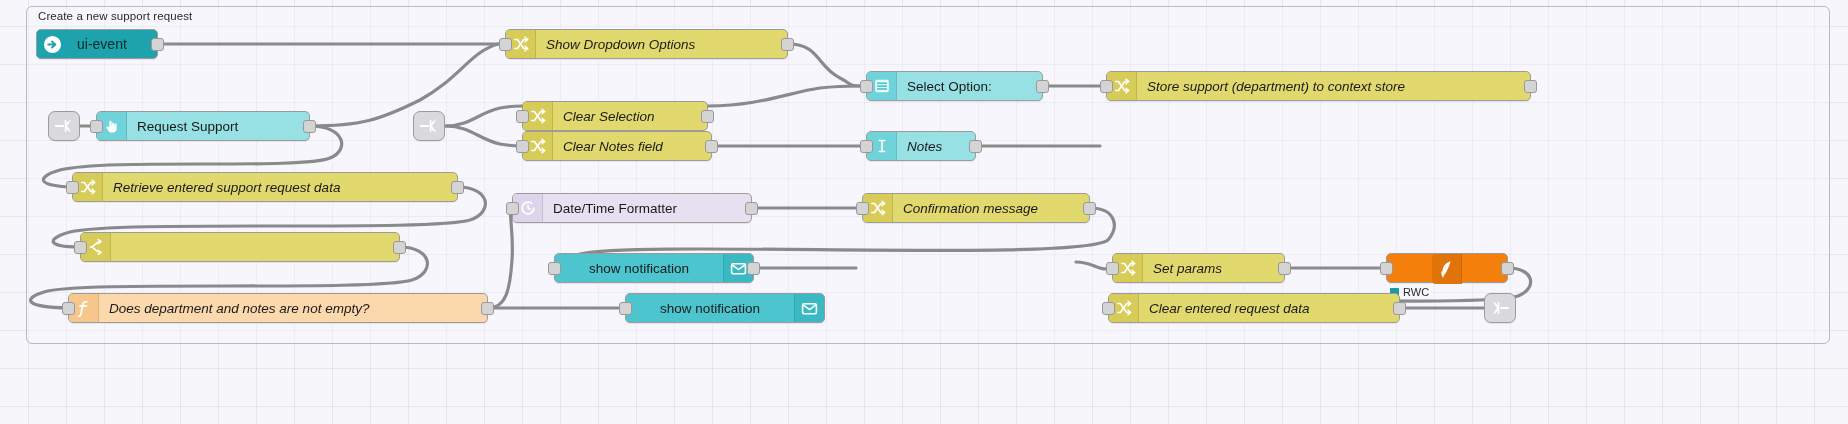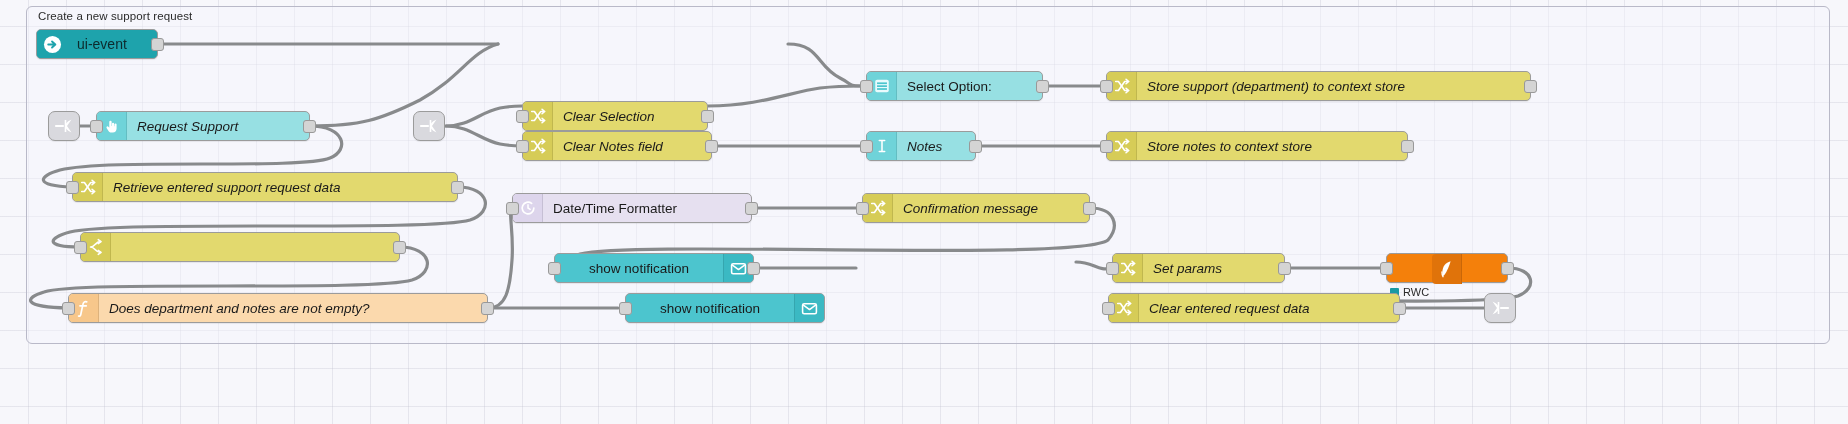--- a/index.html
+++ b/index.html
@@ -213,20 +213,31 @@
     <div class="icon-box">
       <svg width="19" height="19" viewBox="0 0 20 20">
         <circle cx="10" cy="10" r="9" fill="#fff"></circle>
         <path d="M5.5 10 H 12.5 M 9.5 6.8 L 13 10 L 9.5 13.2" stroke="#1ea3ac" stroke-width="2" fill="none" stroke-linecap="round" stroke-linejoin="round"></path>
       </svg>
     </div>
     <div class="label">ui-event</div>
     <div class="port out"></div>
   </div>
 
+  <div class="node c-change" style="left:505px; top:29px; width:283px;">
+    <div class="icon-box">
+      <svg width="18" height="18" viewBox="0 0 20 20">
+        <path d="M3 5 H6 L13 15 H17 M14.5 12.5 L17.5 15 L14.5 17.5" stroke="#fff" stroke-width="1.8" fill="none" stroke-linecap="round" stroke-linejoin="round"></path>
+        <path d="M3 15 H6 L13 5 H17 M14.5 2.5 L17.5 5 L14.5 7.5" stroke="#fff" stroke-width="1.8" fill="none" stroke-linecap="round" stroke-linejoin="round"></path>
+      </svg>
+    </div>
+    <div class="label italic">Show Dropdown Options</div>
+    <div class="port in"></div>
+    <div class="port out"></div>
+  </div>
 
   <div class="node c-ui" style="left:866px; top:71px; width:177px;">
     <div class="icon-box">
       <svg width="18" height="18" viewBox="0 0 20 20">
         <rect x="2.5" y="3" width="15" height="14" rx="2" fill="#e9fbfd"></rect>
         <rect x="4.5" y="6" width="11" height="1.9" fill="#4cc5ce"></rect>
         <rect x="4.5" y="9.2" width="11" height="1.9" fill="#4cc5ce"></rect>
         <rect x="4.5" y="12.4" width="11" height="1.9" fill="#4cc5ce"></rect>
       </svg>
     </div>
@@ -248,21 +259,21 @@
   </div>
 
   <div class="linknode" style="left:48px; top:111px;">
     <svg width="20" height="20" viewBox="0 0 20 20">
       <path d="M2 10 H 9" stroke="#fff" stroke-width="2.2" stroke-linecap="round"></path>
       <path d="M17.5 3.5 C 12 6, 11.5 8, 11.5 10 C 11.5 12, 12 14, 17.5 16.5 L 13 10 Z" fill="#fff"></path>
       <path d="M11.5 4 V 16" stroke="#fff" stroke-width="1.6"></path>
     </svg>
   </div>
 
-  <div class="node c-ui" style="left:96px; top:111px; width:214px;font-style:italic;">
+  <div class="node c-ui" style="left:96px; top:111px; width:214px;">
     <div class="icon-box">
       <svg width="18" height="18" viewBox="0 0 20 20">
         <path d="M7 12 V5.5 a1.3 1.3 0 0 1 2.6 0 V10 h0.4 V7.6 a1.2 1.2 0 0 1 2.4 0 V10.2 h0.4 V8.4 a1.15 1.15 0 0 1 2.3 0 v4.4 c0 2.6 -1.6 4.5 -4.2 4.5 h-1.3 c-2.1 0 -3.1 -1 -4 -2.6 L4 12.2 a1.2 1.2 0 0 1 2 -1.3 Z" fill="#fff"></path>
       </svg>
     </div>
     <div class="label">Request Support</div>
     <div class="port in"></div>
     <div class="port out"></div>
   </div>
 
@@ -302,31 +313,20 @@
     <div class="icon-box">
       <svg width="18" height="18" viewBox="0 0 20 20">
         <path d="M7 4 h6 M7 16 h6 M10 4 v12" stroke="#fff" stroke-width="1.7" fill="none" stroke-linecap="round"></path>
       </svg>
     </div>
     <div class="label italic">Notes</div>
     <div class="port in"></div>
     <div class="port out"></div>
   </div>
 
-  <div class="node c-change" style="left:1106px; top:131px; width:302px;">
-    <div class="icon-box">
-      <svg width="18" height="18" viewBox="0 0 20 20">
-        <path d="M3 5 H6 L13 15 H17 M14.5 12.5 L17.5 15 L14.5 17.5" stroke="#fff" stroke-width="1.8" fill="none" stroke-linecap="round" stroke-linejoin="round"></path>
-        <path d="M3 15 H6 L13 5 H17 M14.5 2.5 L17.5 5 L14.5 7.5" stroke="#fff" stroke-width="1.8" fill="none" stroke-linecap="round" stroke-linejoin="round"></path>
-      </svg>
-    </div>
-    <div class="label italic">Store notes to context store</div>
-    <div class="port in"></div>
-    <div class="port out"></div>
-  </div>
 
   <div class="node c-change" style="left:72px; top:172px; width:386px;">
     <div class="icon-box">
       <svg width="18" height="18" viewBox="0 0 20 20">
         <path d="M3 5 H6 L13 15 H17 M14.5 12.5 L17.5 15 L14.5 17.5" stroke="#fff" stroke-width="1.8" fill="none" stroke-linecap="round" stroke-linejoin="round"></path>
         <path d="M3 15 H6 L13 5 H17 M14.5 2.5 L17.5 5 L14.5 7.5" stroke="#fff" stroke-width="1.8" fill="none" stroke-linecap="round" stroke-linejoin="round"></path>
       </svg>
     </div>
     <div class="label italic">Retrieve entered support request data</div>
     <div class="port in"></div>

